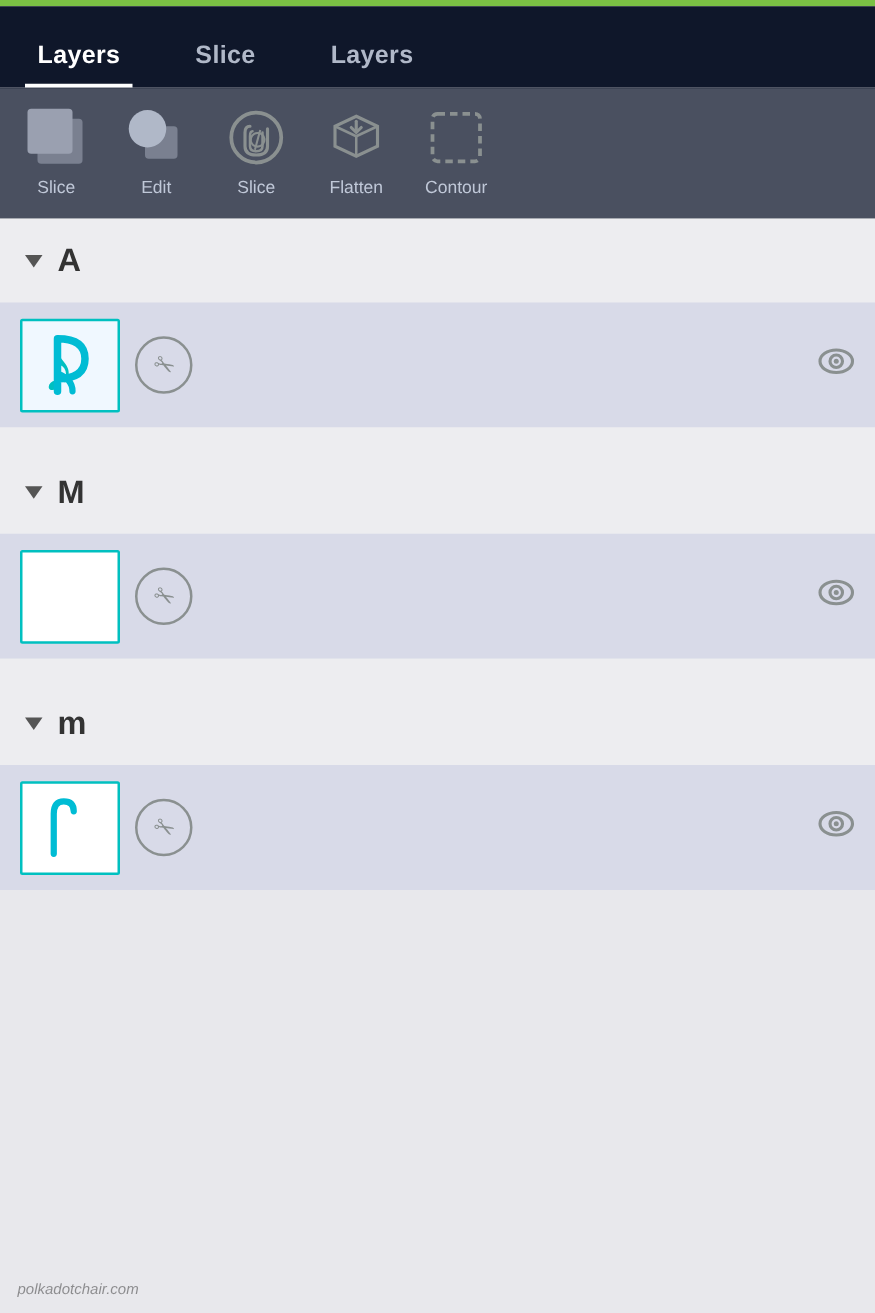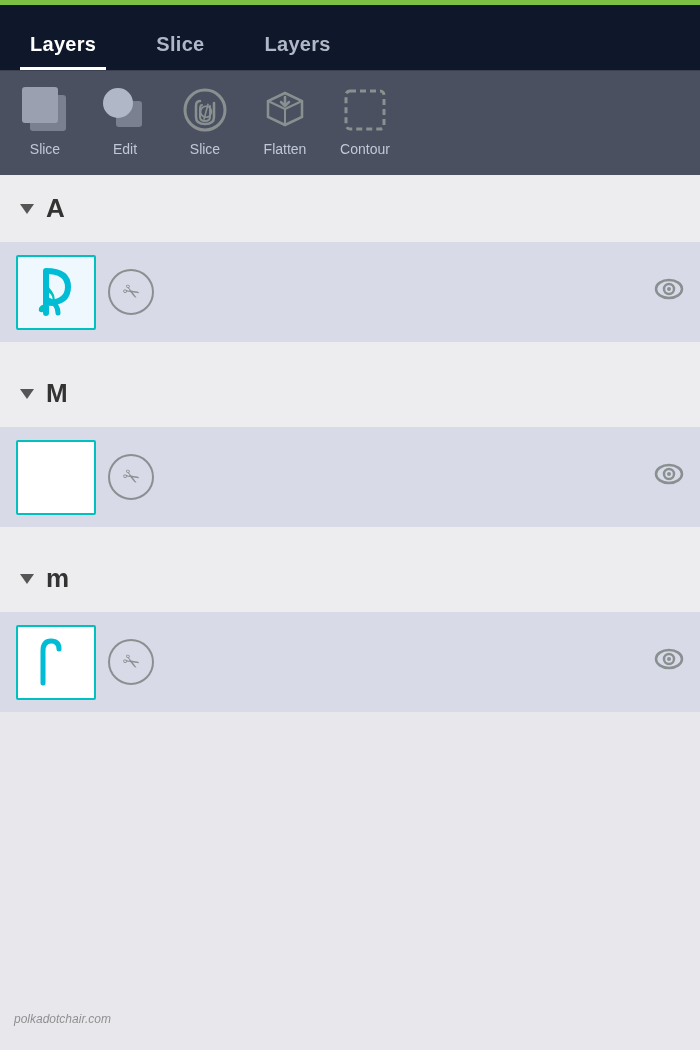--- a/index.html
+++ b/index.html
@@ -206,21 +206,21 @@
     }
 
     .section-gap {
       height: 18px;
       background: #ededf0;
     }
 
     
     .watermark {
       position: fixed;
-      bottom: 24px;
+      bottom: 12px;
       left: 14px;
       font-size: 12px;
       color: rgba(0,0,0,0.4);
       font-style: italic;
       text-align: center;
     }
   </style>
 </head>
 <body>
 

